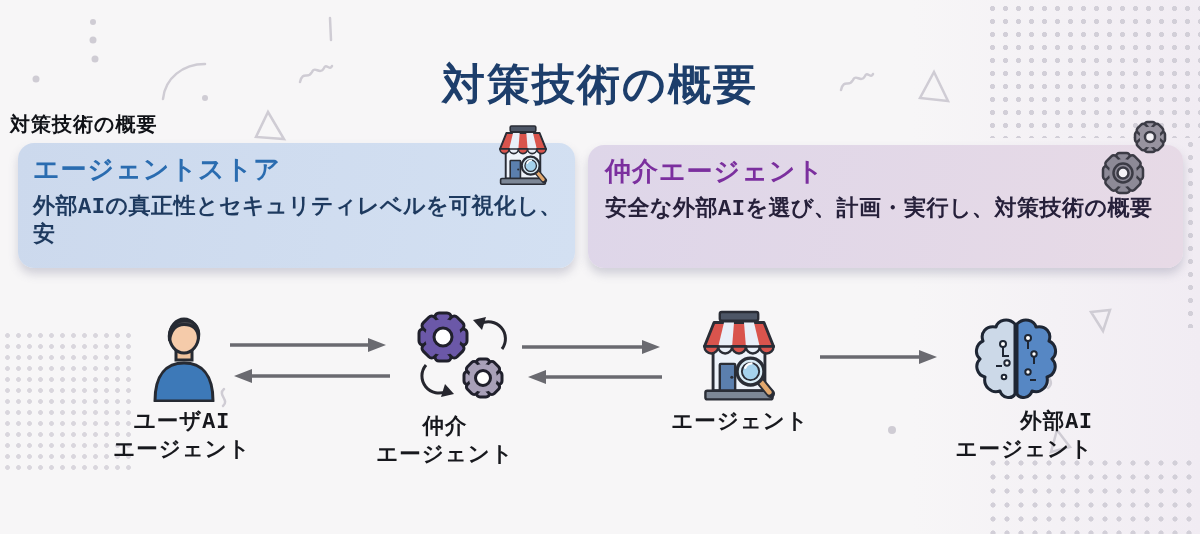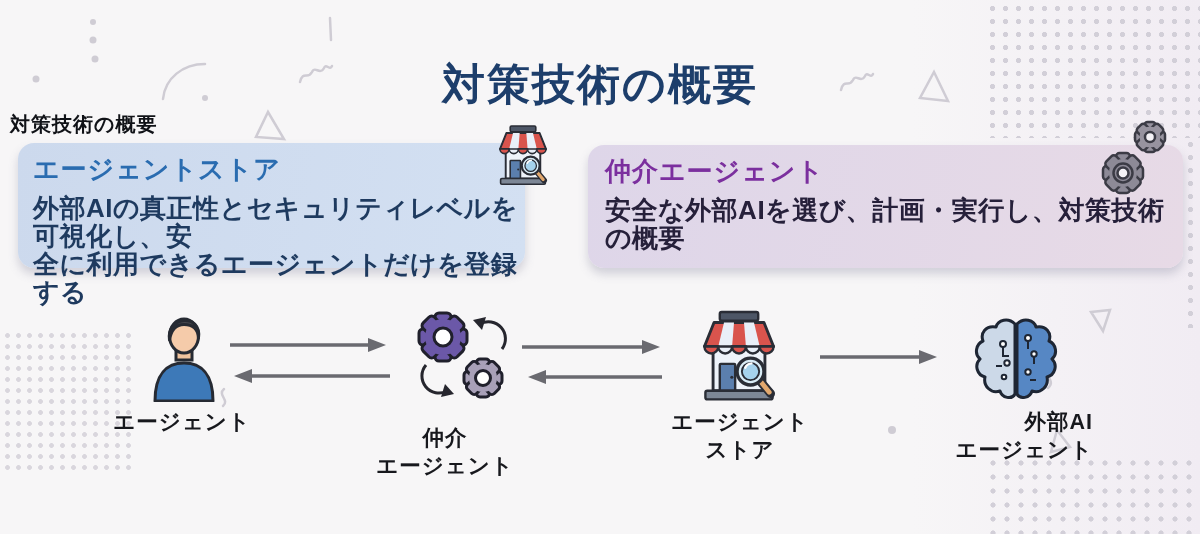--- a/index.html
+++ b/index.html
@@ -1,44 +1,44 @@
 <!DOCTYPE html>
 <html><head>
 <meta charset="utf-8">
 <style>
   html,body{margin:0;padding:0;background:#e9e7ea;}
   #slide{
     position:relative;width:1200px;height:534px;overflow:hidden;
     background:linear-gradient(90deg,#f7f6f7 0%,#f7f6f7 76%,#f1ecf3 100%);
-    font-family:Liberation Sans, sans-serif;
+    font-family:Liberation Mono, monospace;
   }
   .abs{position:absolute;}
   
   .dots{position:absolute;background-image:radial-gradient(circle,#d2cfd8 2.3px,rgba(0,0,0,0) 2.9px);background-size:13px 13px;}
   #dots-tr{left:986px;top:2px;width:214px;height:136px;}
   #dots-right{left:1184px;top:138px;width:16px;height:190px;}
   #dots-br{left:986px;top:456px;width:214px;height:78px;background-size:14px 14px;}
   #dots-left{left:2px;top:330px;width:132px;height:140px;background-image:radial-gradient(circle,#d9d6dd 2.1px,rgba(0,0,0,0) 2.6px);background-size:11px 11px;}
   
   #slide-title{left:0;top:56px;width:100%;text-align:center;font-size:43px;font-weight:800;color:#1d3e6b;letter-spacing:2px;}
   #overlay-label{left:10px;top:111px;font-size:20px;font-weight:800;color:#101217;letter-spacing:1px;}
   
   .card{position:absolute;border-radius:16px;box-shadow:0 6px 10px rgba(110,110,140,.28);}
-  #card-store{left:18px;top:143px;width:507px;height:125px;background:linear-gradient(100deg,#ccd9ed,#d3e0f2);}
+  #card-store{left:18px;top:143px;width:557px;height:125px;background:linear-gradient(100deg,#ccd9ed,#d3e0f2);}
   #card-mediator{left:588px;top:145px;width:595px;height:123px;background:linear-gradient(100deg,#ded6e9,#e7dae6);}
   .card-heading{font-size:26px;font-weight:800;margin:9px 0 7px 15px;letter-spacing:1px;}
   #card-store .card-heading{color:#2a6cb0;}
   #card-mediator .card-heading{color:#7b2f9e;margin-left:17px;}
-  .card-body{font-size:26px;font-weight:700;line-height:28px;margin-left:15px;letter-spacing:.5px;}
+  .card-body{font-size:22px;font-weight:700;line-height:28px;margin-left:15px;letter-spacing:.5px;}
   #card-store .card-body{color:#1e3a5f;}
   #card-mediator .card-body{color:#26203a;margin-left:17px;}
   
   .node-label{position:absolute;text-align:center;font-size:21.5px;font-weight:800;color:#17181d;line-height:28px;letter-spacing:1px;}
   #label-user{left:102px;top:408px;width:160px;}
-  #label-mediator{left:365px;top:424px;width:160px;}
+  #label-mediator{left:365px;top:413px;width:160px;}
   #label-store{left:655px;top:408px;width:170px;}
   #label-external{left:928px;top:408px;width:165px;text-align:right;}
   svg{display:block;}
   .overlay{left:0;top:0;pointer-events:none;}
 </style>
 </head>
 <body>
 
 <svg width="0" height="0" style="position:absolute">
   <defs>
@@ -177,21 +177,20 @@
     </g>
   </svg>
 
   <div class="abs" id="slide-title">対策技術の概要</div>
   <div class="abs" id="overlay-label">対策技術の概要</div>
 
   <div class="card" id="card-store">
     <div class="card-heading">エージェントストア</div>
     <div class="card-body">
       <div>外部AIの真正性とセキュリティレベルを可視化し、安</div>
-      <div>全に利用できるエージェントだけを登録する</div>
     </div>
   </div>
   <svg class="abs" style="left:491px;top:123px" width="64" height="70" viewBox="0 0 100 104">
     <use href="#sym-store"></use>
   </svg>
 
   <div class="card" id="card-mediator">
     <div class="card-heading">仲介エージェント</div>
     <div class="card-body">
       <div>安全な外部AIを選び、計画・実行し、対策技術の概要</div>
@@ -233,28 +232,28 @@
         <polygon points="546,370 528,377 546,384" stroke="none"></polygon>
       </g>
       <g>
         <line x1="820" y1="357" x2="921" y2="357"></line>
         <polygon points="919,350 937,357 919,364" stroke="none"></polygon>
       </g>
     </g>
   </svg>
 
   <div class="node-label" id="label-user">
+    <div>ユーザAI</div>
     <div>エージェント</div>
   </div>
   <div class="node-label" id="label-mediator">
     <div>仲介</div>
     <div>エージェント</div>
   </div>
   <div class="node-label" id="label-store">
     <div>エージェント</div>
-    <div>ストア</div>
   </div>
   <div class="node-label" id="label-external">
     <div>外部AI</div>
     <div>エージェント</div>
   </div>
 
 </div>
 
 </body></html>

